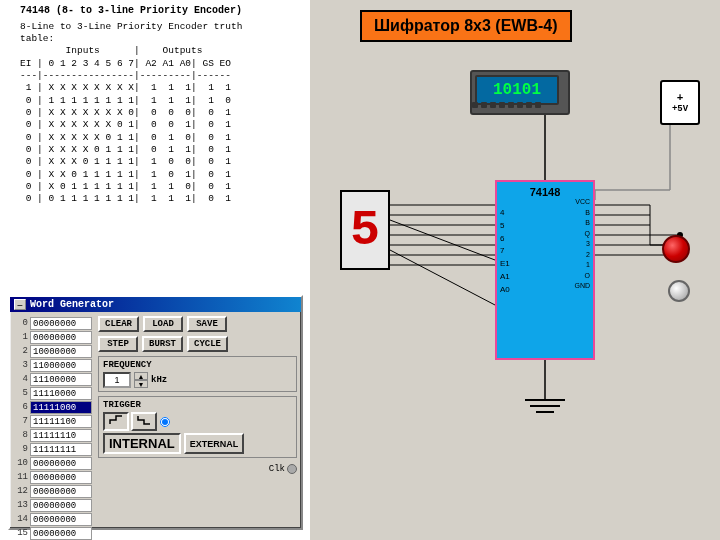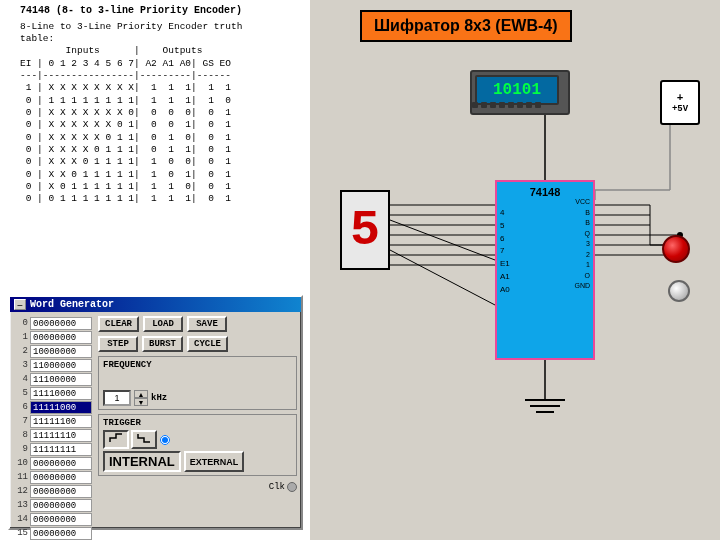--- a/index.html
+++ b/index.html
@@ -146,21 +146,21 @@
 
     .freq-section {
       border: 1px solid #888;
       padding: 3px 4px;
       background: #d4d0c8;
     }
 
     .freq-label {
       font-size: 9px;
       font-weight: bold;
-      margin-bottom: 20px;
+      margin-bottom: 2px;
     }
 
     .freq-row {
       display: flex;
       align-items: center;
       gap: 3px;
     }
 
     .freq-input {
       width: 28px;

